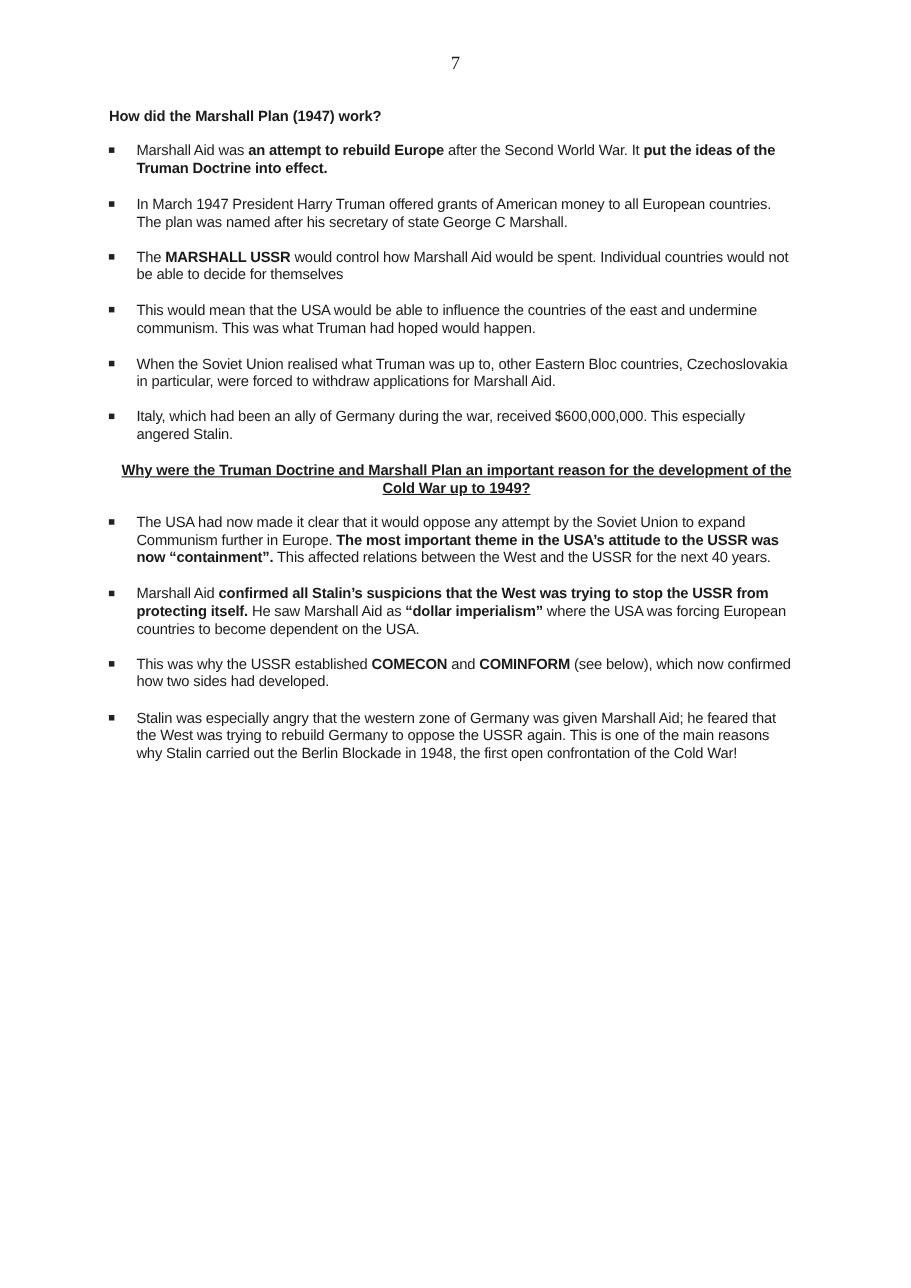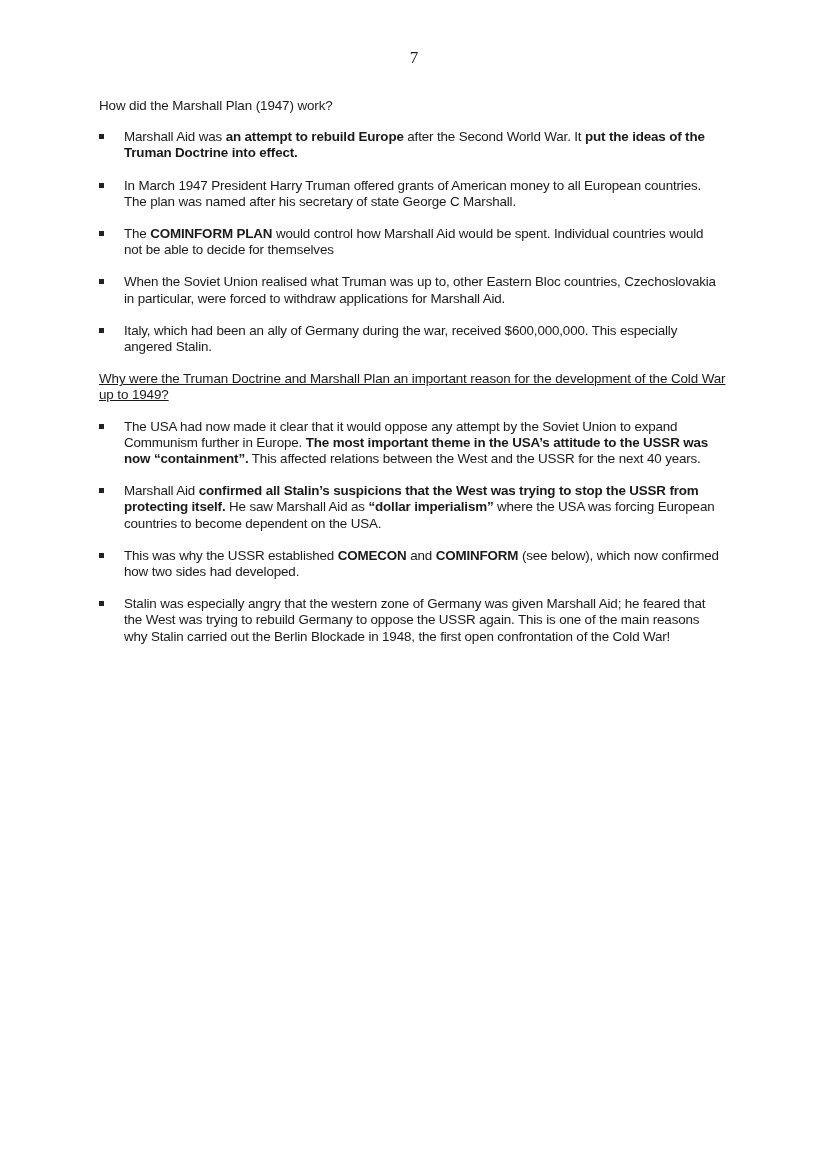--- a/index.html
+++ b/index.html
@@ -8,42 +8,42 @@
       position: absolute; left: 0; top: 0; width: 828px; height: 1171px;
       background: #ffffff; color: #1a1a1a;
       font-family: "Liberation Sans", sans-serif;
       font-size: 13.4px; line-height: 16.2px;
     }
     .page-number {
       position: absolute; top: 50px; left: 0; width: 828px; text-align: center;
       font-family: "Liberation Serif", serif; font-size: 17px; color: #222;
     }
     .content { position: absolute; left: 99px; top: 98px; width: 632px; }
-    .heading { font-weight: normal; margin: 0 0 15px 0; letter-spacing: -0.1px; }
-    .heading.u { text-decoration: underline; }
+    .heading { font-weight: bold; margin: 0 0 15px 0; letter-spacing: -0.1px; }
+    .heading.u { text-decoration: underline; text-align: center; }
     .bullets { list-style: none; margin: 0; padding: 0; }
     .bullet { position: relative; padding-left: 25px; margin: 0 12px 16px 0; letter-spacing: -0.15px; }
     .bullet .marker {
       position: absolute; left: 0; top: 5px; width: 5px; height: 5px; background: #222;
     }
     b { font-weight: bold; }
   </style>
 </head>
 <body>
 
 <div class="page">
   <div class="page-number">7</div>
 
   <div class="content">
     <div class="heading">How did the Marshall Plan (1947) work?</div>
     <ul class="bullets">
         <li class="bullet"><span class="marker"></span><span>Marshall Aid was </span><b>an attempt to rebuild Europe</b><span> after the Second World War. It </span><b>put the ideas of the Truman Doctrine into effect.</b></li>
         <li class="bullet"><span class="marker"></span><span>In March 1947 President Harry Truman offered grants of American money to all European countries. The plan was named after his secretary of state George C Marshall.</span></li>
-        <li class="bullet"><span class="marker"></span><span>The </span><b>COMINFORM PLAN</b><span> would control how Marshall Aid would be spent. Individual countries would not be able to decide for themselves</span></li>
-        <li class="bullet"><span class="marker"></span></li>
+        <li class="bullet"><span class="marker"></span><span>The </span><b>MARSHALL USSR</b><span> would control how Marshall Aid would be spent. Individual countries would not be able to decide for themselves</span></li>
+        <li class="bullet"><span class="marker"></span><span>This would mean that the USA would be able to influence the countries of the east and undermine communism. This was what Truman had hoped would happen.</span></li>
         <li class="bullet"><span class="marker"></span><span>When the Soviet Union realised what Truman was up to, other Eastern Bloc countries, Czechoslovakia in particular, were forced to withdraw applications for Marshall Aid.</span></li>
         <li class="bullet"><span class="marker"></span><span>Italy, which had been an ally of Germany during the war, received $600,000,000. This especially angered Stalin.</span></li>
       </ul>
 
     <div class="heading u">Why were the Truman Doctrine and Marshall Plan an important reason for the development of the Cold War up to 1949?</div>
     <ul class="bullets">
         <li class="bullet"><span class="marker"></span><span>The USA had now made it clear that it would oppose any attempt by the Soviet Union to expand Communism further in Europe. </span><b>The most important theme in the USA’s attitude to the USSR was now “containment”.</b><span> This affected relations between the West and the USSR for the next 40 years.</span></li>
         <li class="bullet"><span class="marker"></span><span>Marshall Aid </span><b>confirmed all Stalin’s suspicions that the West was trying to stop the USSR from protecting itself.</b><span> He saw Marshall Aid as </span><b>“dollar imperialism”</b><span> where the USA was forcing European countries to become dependent on the USA.</span></li>
         <li class="bullet"><span class="marker"></span><span>This was why the USSR established </span><b>COMECON</b><span> and </span><b>COMINFORM</b><span> (see below), which now confirmed how two sides had developed.</span></li>
         <li class="bullet"><span class="marker"></span><span>Stalin was especially angry that the western zone of Germany was given Marshall Aid; he feared that the West was trying to rebuild Germany to oppose the USSR again. This is one of the main reasons why Stalin carried out the Berlin Blockade in 1948, the first open confrontation of the Cold War!</span></li>

